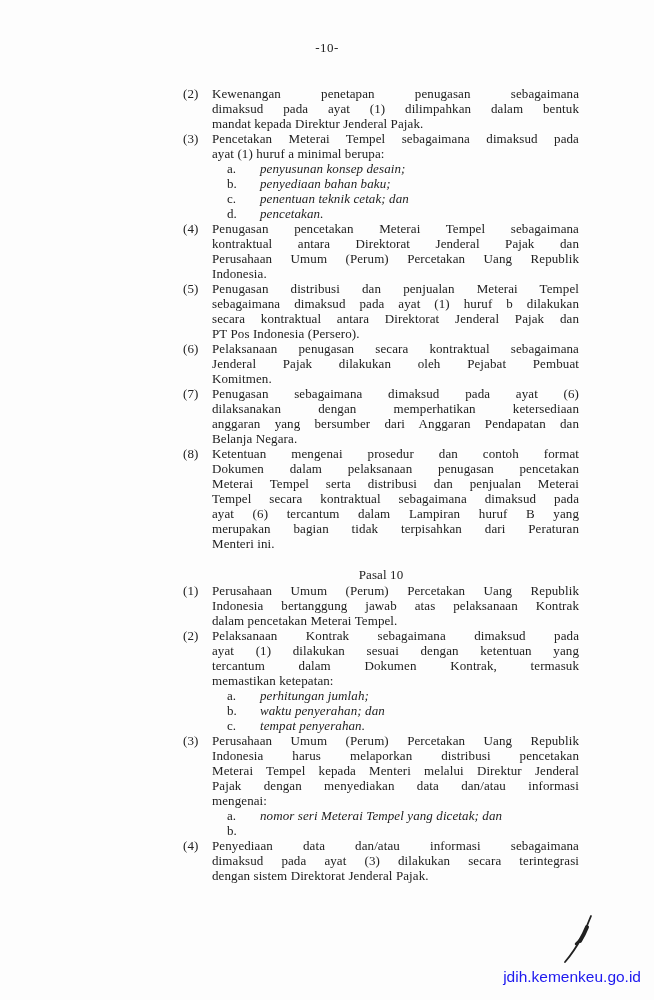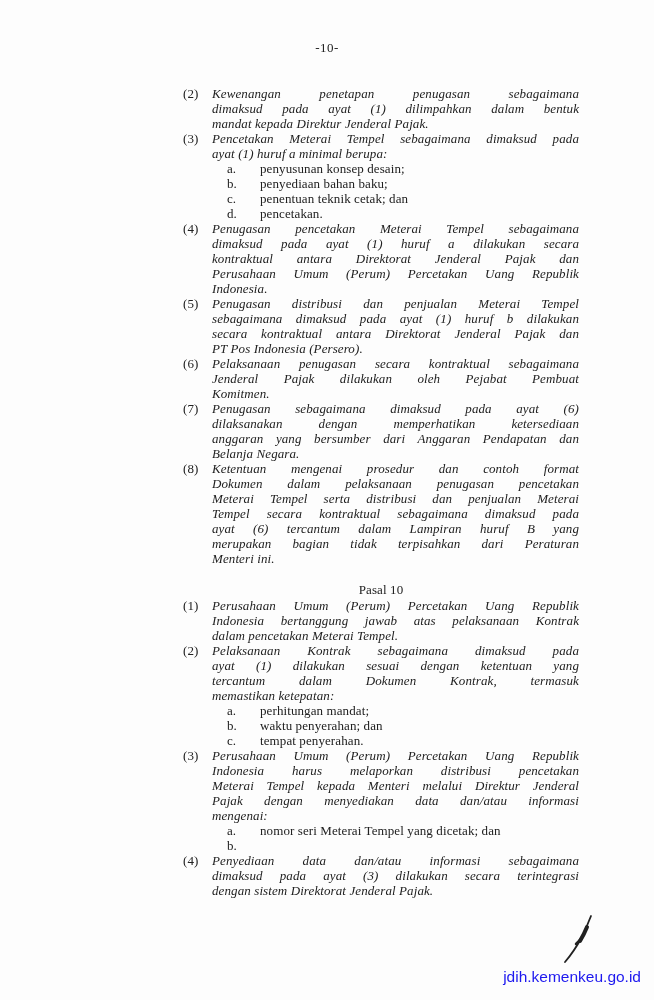--- a/index.html
+++ b/index.html
@@ -31,25 +31,25 @@
     left: 183px;
     top: 86px;
     width: 396px;
     font-size: 13px;
     line-height: 15px;
     letter-spacing: 0.1px;
   }
   .item { display: flex; }
   .item-num { flex: 0 0 29px; }
   .item-body { flex: 1 1 auto; min-width: 0; }
-  .line { text-align: justify; text-align-last: justify; font-style: italic; }
+  .line { text-align: justify; text-align-last: justify; }
   .line.last { text-align-last: left; }
   .subitem { display: flex; padding-left: 15px; }
   .sub-letter { flex: 0 0 33px; }
-  .sub-text { flex: 1 1 auto; }
+  .sub-text { flex: 1 1 auto; font-style: italic; }
   .heading {
     text-align: center;
     margin: 16px 0 1px 0;
   }
   .signature {
     position: absolute;
     left: 561px;
     top: 913px;
   }
   .signature path { stroke: var(--ink); fill: none; stroke-linecap: round; }
@@ -106,21 +106,20 @@
               <span class="sub-letter">d.</span>
               <div class="sub-text">pencetakan.</div>
             </div>
           </div>
         </div>
         <div class="item">
           <span class="item-num">(4)</span>
           <div class="item-body">
             <div class="item-text">
               <div class="line">Penugasan pencetakan Meterai Tempel sebagaimana</div>
-              <div class="line">dimaksud pada ayat (1) huruf a dilakukan secara</div>
               <div class="line">kontraktual antara Direktorat Jenderal Pajak dan</div>
               <div class="line">Perusahaan Umum (Perum) Percetakan Uang Republik</div>
               <div class="line last">Indonesia.</div>
             </div>
           </div>
         </div>
         <div class="item">
           <span class="item-num">(5)</span>
           <div class="item-body">
             <div class="item-text">
@@ -183,21 +182,21 @@
           <span class="item-num">(2)</span>
           <div class="item-body">
             <div class="item-text">
               <div class="line">Pelaksanaan Kontrak sebagaimana dimaksud pada</div>
               <div class="line">ayat (1) dilakukan sesuai dengan ketentuan yang</div>
               <div class="line">tercantum dalam Dokumen Kontrak, termasuk</div>
               <div class="line last">memastikan ketepatan:</div>
             </div>
             <div class="subitem">
               <span class="sub-letter">a.</span>
-              <div class="sub-text">perhitungan mandat;</div>
+              <div class="sub-text">perhitungan jumlah;</div>
             </div>
             <div class="subitem">
               <span class="sub-letter">b.</span>
               <div class="sub-text">waktu penyerahan; dan</div>
             </div>
             <div class="subitem">
               <span class="sub-letter">c.</span>
               <div class="sub-text">tempat penyerahan.</div>
             </div>
           </div>

